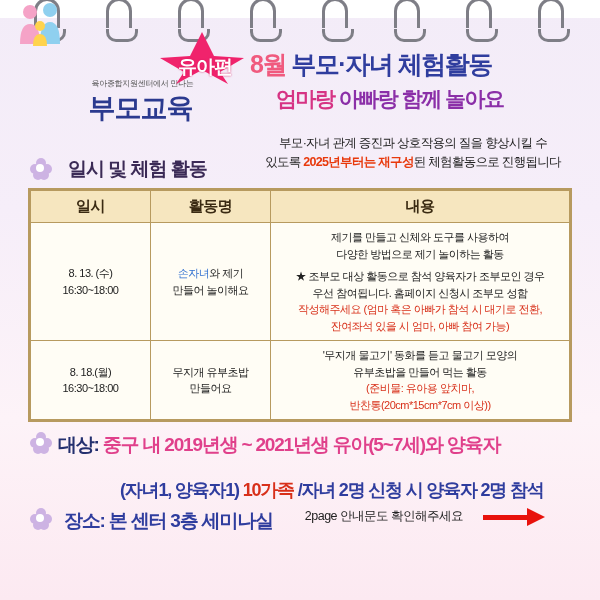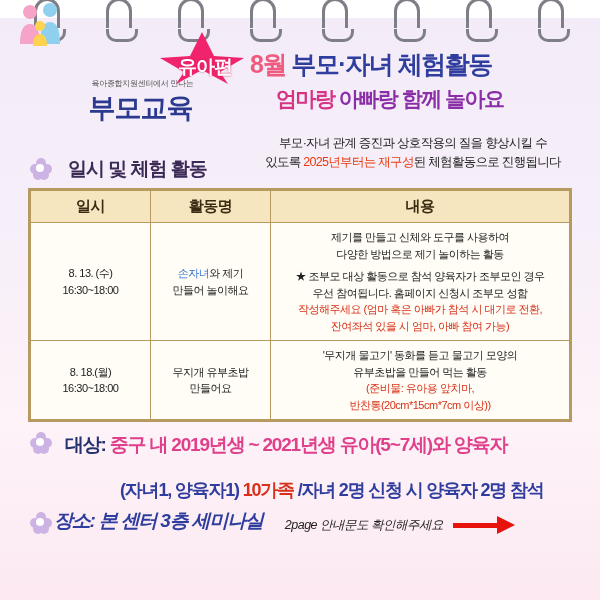--- a/index.html
+++ b/index.html
@@ -87,21 +87,21 @@
     font-size:21px; font-weight:bold; color:#8b2fa8;
     letter-spacing:-1.5px; white-space:nowrap;
   }
   .title2 .alt { color:#d63384; }
 
   .desc {
     position:absolute; left:238px; top:134px; width:350px;
     font-size:12.5px; color:#222; line-height:1.5;
     text-align:center; letter-spacing:-0.7px;
   }
-  .desc .hl { color:#e8390c; font-weight:normal; }
+  .desc .hl { color:#e8390c; font-weight:bold; }
 
   
   .section-head {
     display:flex; align-items:center; gap:16px;
     margin:6px 0 6px 30px;
   }
   .flower {
     width:22px; height:22px; position:relative; flex:0 0 auto;
   }
   .flower span {
@@ -143,36 +143,36 @@
   td.col-date { width:120px; }
   td.col-name { width:120px; }
   .lnk { color:#2f6fd0; }
   .red { color:#d8301a; }
 
   
   .info {
     margin-top:10px;
   }
   .info-row {
-    display:flex; align-items:flex-start; gap:13px;
+    display:flex; align-items:flex-start; gap:6px;
     margin-left:30px;
   }
   .info-body { }
   .line-big {
     font-size:19px; font-weight:bold; color:#2f3d9e;
     letter-spacing:-1.2px; line-height:1.35;
   }
   .line-big .pink { color:#e0408b; }
   .line-big .dark { color:#24306f; }
   .line-sub {
     font-size:18px; font-weight:bold; color:#2f3d9e;
     letter-spacing:-1.2px; margin-top:20px;
   }
   .place-row {
-    display:flex; align-items:flex-end; gap:2px; margin:6px 0 0 30px;font-style:italic;
+    display:flex; align-items:flex-start; gap:12px; margin:6px 0 0 30px;
   }
   .place-text {
     font-size:19px; font-weight:bold; color:#2f3d9e; letter-spacing:-1.2px;
   }
   .note {
     font-size:12.5px; color:#222; margin-left:20px; letter-spacing:-0.5px;
   }
   .arrow {
     margin-left:8px; width:64px; height:18px; position:relative;
   }

